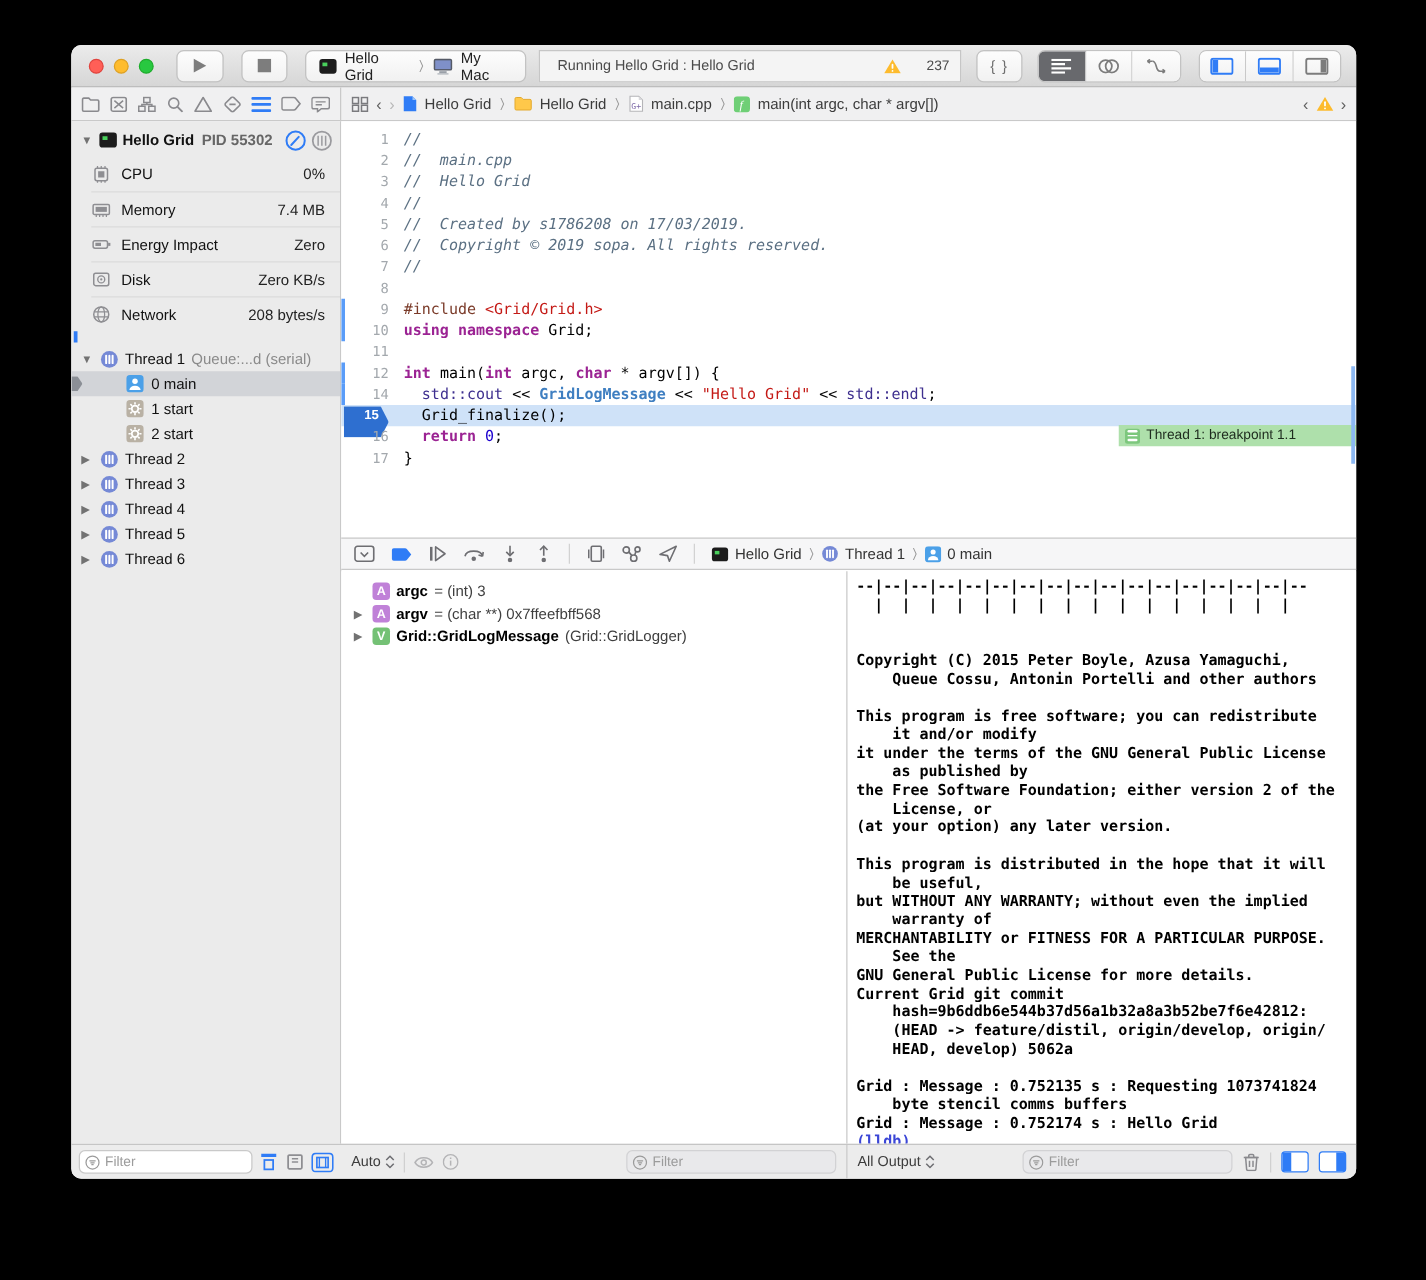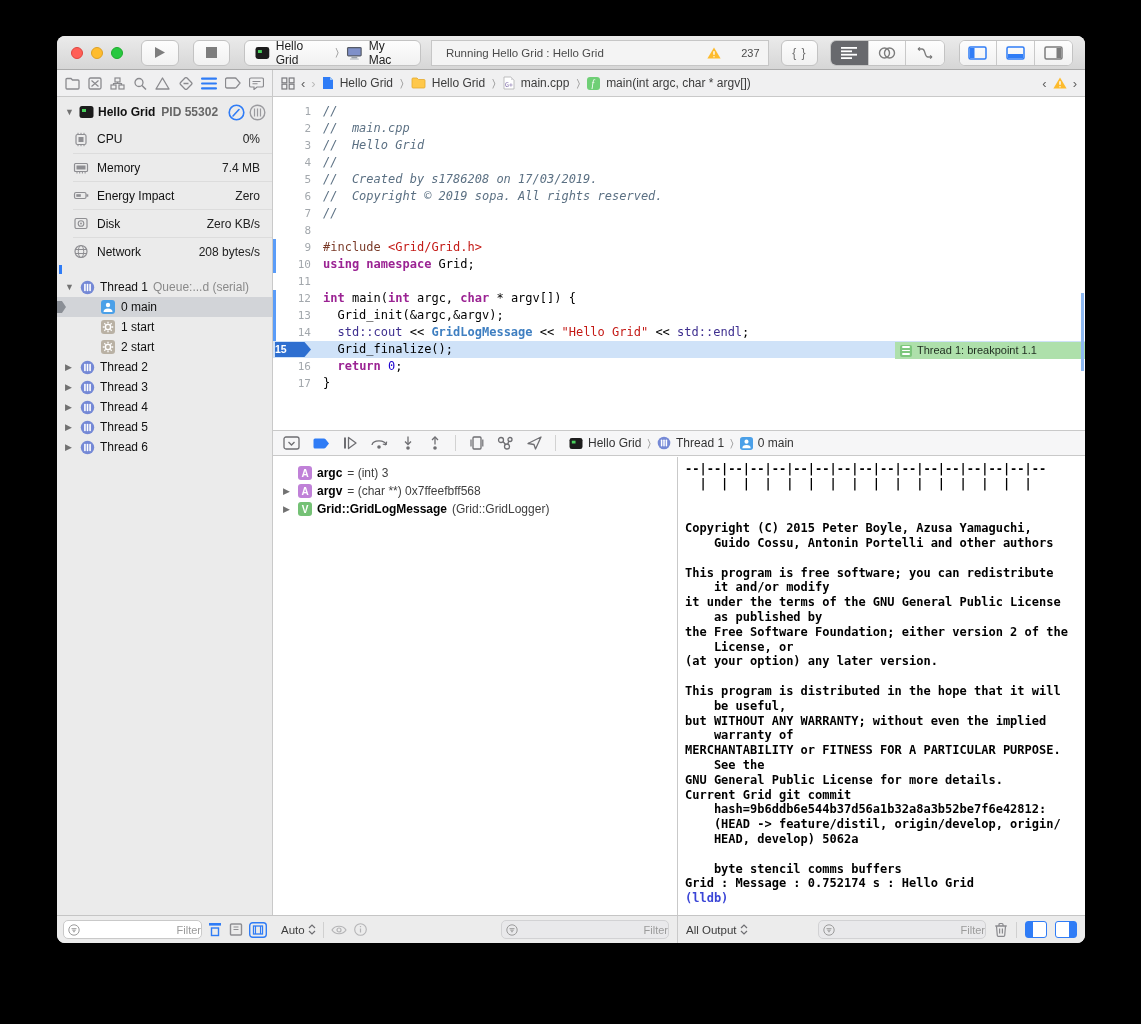--- a/index.html
+++ b/index.html
@@ -54,22 +54,22 @@
   .badge14 { width:14px; height:14px; border-radius:3px; display:flex; align-items:center; justify-content:center; flex:none; }
 
   
   .editor { position:absolute; left:216px; top:61px; right:0; height:333px; background:#fff; overflow:hidden; font-family:"DejaVu Sans Mono", monospace; font-size:12px; }
   .code { position:absolute; top:6px; left:0; right:0; }
   .code-line { position:relative; height:17px; line-height:17px; white-space:pre; }
   .code-line.hl { background:#cfe2f8; }
   .gutter-num { position:absolute; left:0; width:38px; text-align:right; color:#a3a8ad; font-size:11px; }
   .code-text { position:absolute; left:50px; }
   .chg { position:absolute; left:0; top:0; width:3px; height:17px; background:#5a9cf8; }
-  .bp-badge { position:absolute; left:2px; top:1px; width:36px; height:15px; background:#2e6fd0; clip-path:polygon(0 0,82% 0,100% 50%,82% 100%,0 100%); color:#fff; font-size:10.5px; font-weight:bold; line-height:15px; text-align:left; padding-right:8px; font-family:"Liberation Sans",sans-serif; }
-  .annotation { position:absolute; right:0; top:1px; width:190px; height:17px; background:#aee0ab; display:flex; align-items:center; gap:5px; padding-left:5px; font-family:"Liberation Sans",sans-serif; font-size:11px; color:#1e2b1e; }
+  .bp-badge { position:absolute; left:2px; top:1px; width:36px; height:25px; background:#2e6fd0; clip-path:polygon(0 0,82% 0,100% 50%,82% 100%,0 100%); color:#fff; font-size:10.5px; font-weight:bold; line-height:15px; text-align:right; padding-right:8px; font-family:"Liberation Sans",sans-serif; }
+  .annotation { position:absolute; right:0; top:16px; width:190px; height:17px; background:#aee0ab; display:flex; align-items:center; gap:5px; padding-left:5px; font-family:"Liberation Sans",sans-serif; font-size:11px; color:#1e2b1e; }
   .ann-icon { width:12px; height:12px; border-radius:2px; background:#7dc77d; display:flex; flex-direction:column; justify-content:space-evenly; padding:0 2px; }
   .ann-icon span { display:block; height:1.5px; background:#fff; border-radius:1px; }
   .ruler-tick { position:absolute; right:1px; top:196px; width:3px; height:78px; background:#8cb8f2; }
   .tok-cm { color:#5b7083; font-style:italic; }
   .tok-kw { color:#9b2393; font-weight:bold; }
   .tok-str { color:#c41a16; }
   .tok-pre { color:#7a3a28; }
   .tok-std { color:#3e2f8f; }
   .tok-typ { color:#3f7fc1;font-weight:bold; }
   .tok-num { color:#1c00cf; }
@@ -89,21 +89,21 @@
   .console-line { font-family:"DejaVu Sans Mono", monospace; font-size:12px; line-height:14.8px; font-weight:bold; color:#000; white-space:pre; }
   .console-line.prompt { color:#3a45d6; }
 
   
   .bottombar { position:absolute; left:0; right:0; bottom:0; height:28px; background:#ececec; border-top:1px solid #c5c5c5; display:flex; }
   .bb-sidebar { width:216px; display:flex; align-items:center; padding:0 6px; gap:5px; }
   .bb-vars { width:404px; display:flex; align-items:center; padding:0 8px; gap:7px; }
   .bb-console { flex:1; border-left:1px solid #c9c9c9; display:flex; align-items:center; padding:0 8px; gap:8px; }
   .filter-field { position:relative; height:19px; background:#fff; border:1px solid #c9c9c9; border-radius:5px; display:flex; align-items:center; }
   .filter-field.gray { background:#e9e9eb; border-color:#d2d2d4; }
-  .filter-field input { border:none; outline:none; background:transparent; font-size:11px; color:#333; width:100%; padding-left:20px; font-family:"Liberation Sans",sans-serif;text-align:right; }
+  .filter-field input { border:none; outline:none; background:transparent; font-size:11px; color:#333; width:100%; padding-left:20px; font-family:"Liberation Sans",sans-serif; }
   .filter-field input::placeholder { color:#9b9b9b; }
   .filter-glyph { position:absolute; left:4px; top:3px; }
   .dd { font-size:11.5px; color:#3c3c3c; display:flex; align-items:center; gap:3px; }
   .bb-sep { width:1px; height:16px; background:#d0d0d0; }
   .toggle-sq { width:22px; height:17px; border:1.5px solid #2f7cf6; border-radius:3px; position:relative; background:#fff; }
   .toggle-sq .fillL { position:absolute; left:0; top:0; bottom:0; width:7px; background:#2f7cf6; }
   .toggle-sq .fillR { position:absolute; right:0; top:0; bottom:0; width:7px; background:#2f7cf6; }
   svg { display:block; }
 </style>
 </head>
@@ -511,21 +511,20 @@
         <div class="code-line"><span class="gutter-num">3</span><span class="code-text"><span class="tok-cm">//  Hello Grid</span></span></div>
         <div class="code-line"><span class="gutter-num">4</span><span class="code-text"><span class="tok-cm">//</span></span></div>
         <div class="code-line"><span class="gutter-num">5</span><span class="code-text"><span class="tok-cm">//  Created by s1786208 on 17/03/2019.</span></span></div>
         <div class="code-line"><span class="gutter-num">6</span><span class="code-text"><span class="tok-cm">//  Copyright © 2019 sopa. All rights reserved.</span></span></div>
         <div class="code-line"><span class="gutter-num">7</span><span class="code-text"><span class="tok-cm">//</span></span></div>
         <div class="code-line"><span class="gutter-num">8</span><span class="code-text"></span></div>
         <div class="code-line"><span class="chg"></span><span class="gutter-num">9</span><span class="code-text"><span class="tok-pre">#include </span><span class="tok-str">&lt;Grid/Grid.h&gt;</span></span></div>
         <div class="code-line"><span class="chg"></span><span class="gutter-num">10</span><span class="code-text"><span class="tok-kw">using namespace</span><span class="tok-pl"> Grid;</span></span></div>
         <div class="code-line"><span class="gutter-num">11</span><span class="code-text"></span></div>
         <div class="code-line"><span class="chg"></span><span class="gutter-num">12</span><span class="code-text"><span class="tok-kw">int</span><span class="tok-pl"> main(</span><span class="tok-kw">int</span><span class="tok-pl"> argc, </span><span class="tok-kw">char</span><span class="tok-pl"> * argv[]) {</span></span></div>
-        <div class="code-line"><span class="chg"></span><span class="gutter-num">13</span><span class="code-text"><span class="tok-pl">  Grid_init(&amp;argc,&amp;argv);</span></span></div>
         <div class="code-line"><span class="chg"></span><span class="gutter-num">14</span><span class="code-text"><span class="tok-pl">  </span><span class="tok-std">std::cout</span><span class="tok-pl"> &lt;&lt; </span><span class="tok-typ">GridLogMessage</span><span class="tok-pl"> &lt;&lt; </span><span class="tok-str">"Hello Grid"</span><span class="tok-pl"> &lt;&lt; </span><span class="tok-std">std::endl</span><span class="tok-pl">;</span></span></div>
         <div class="code-line hl"><span class="bp-badge">15</span><span class="code-text"><span class="tok-pl">  Grid_finalize();</span></span><span class="annotation"><span class="ann-icon"><span></span><span></span><span></span></span><span>Thread 1: breakpoint 1.1</span></span></div>
         <div class="code-line"><span class="gutter-num">16</span><span class="code-text"><span class="tok-pl">  </span><span class="tok-kw">return</span><span class="tok-pl"> </span><span class="tok-num">0</span><span class="tok-pl">;</span></span></div>
         <div class="code-line"><span class="gutter-num">17</span><span class="code-text"><span class="tok-pl">}</span></span></div>
       </div>
     <div class="ruler-tick"></div>
   </div>
 
   <div class="debugbar">
     <svg width="17" height="14" viewBox="0 0 17 14">
@@ -617,21 +616,21 @@
         <span class="var-val">(Grid::GridLogger)</span>
       </div>
     </div>
 
   <div class="console" id="console-view">
       <div class="console-line">--|--|--|--|--|--|--|--|--|--|--|--|--|--|--|--|--</div>
       <div class="console-line">  |  |  |  |  |  |  |  |  |  |  |  |  |  |  |  |</div>
       <div class="console-line"> </div>
       <div class="console-line"> </div>
       <div class="console-line">Copyright (C) 2015 Peter Boyle, Azusa Yamaguchi,</div>
-      <div class="console-line">    Guido Cossu, Antonin Portelli and other authors</div>
+      <div class="console-line">    Queue Cossu, Antonin Portelli and other authors</div>
       <div class="console-line"> </div>
       <div class="console-line">This program is free software; you can redistribute</div>
       <div class="console-line">    it and/or modify</div>
       <div class="console-line">it under the terms of the GNU General Public License</div>
       <div class="console-line">    as published by</div>
       <div class="console-line">the Free Software Foundation; either version 2 of the</div>
       <div class="console-line">    License, or</div>
       <div class="console-line">(at your option) any later version.</div>
       <div class="console-line"> </div>
       <div class="console-line">This program is distributed in the hope that it will</div>
@@ -639,20 +638,21 @@
       <div class="console-line">but WITHOUT ANY WARRANTY; without even the implied</div>
       <div class="console-line">    warranty of</div>
       <div class="console-line">MERCHANTABILITY or FITNESS FOR A PARTICULAR PURPOSE.</div>
       <div class="console-line">    See the</div>
       <div class="console-line">GNU General Public License for more details.</div>
       <div class="console-line">Current Grid git commit</div>
       <div class="console-line">    hash=9b6ddb6e544b37d56a1b32a8a3b52be7f6e42812:</div>
       <div class="console-line">    (HEAD -&gt; feature/distil, origin/develop, origin/</div>
       <div class="console-line">    HEAD, develop) 5062a</div>
       <div class="console-line"> </div>
+      <div class="console-line">Grid : Message : 0.752135 s : Requesting 1073741824</div>
       <div class="console-line">    byte stencil comms buffers</div>
       <div class="console-line">Grid : Message : 0.752174 s : Hello Grid</div>
       <div class="console-line prompt">(lldb)</div>
     </div>
 
   <div class="bottombar">
     <div class="bb-sidebar">
       <div class="filter-field" style="flex:1;">
         <svg class="filter-glyph" width="12" height="12" viewBox="0 0 12 12">
             <circle cx="6" cy="6" r="5.2" fill="none" stroke="#9b9b9b" stroke-width="1"></circle>

